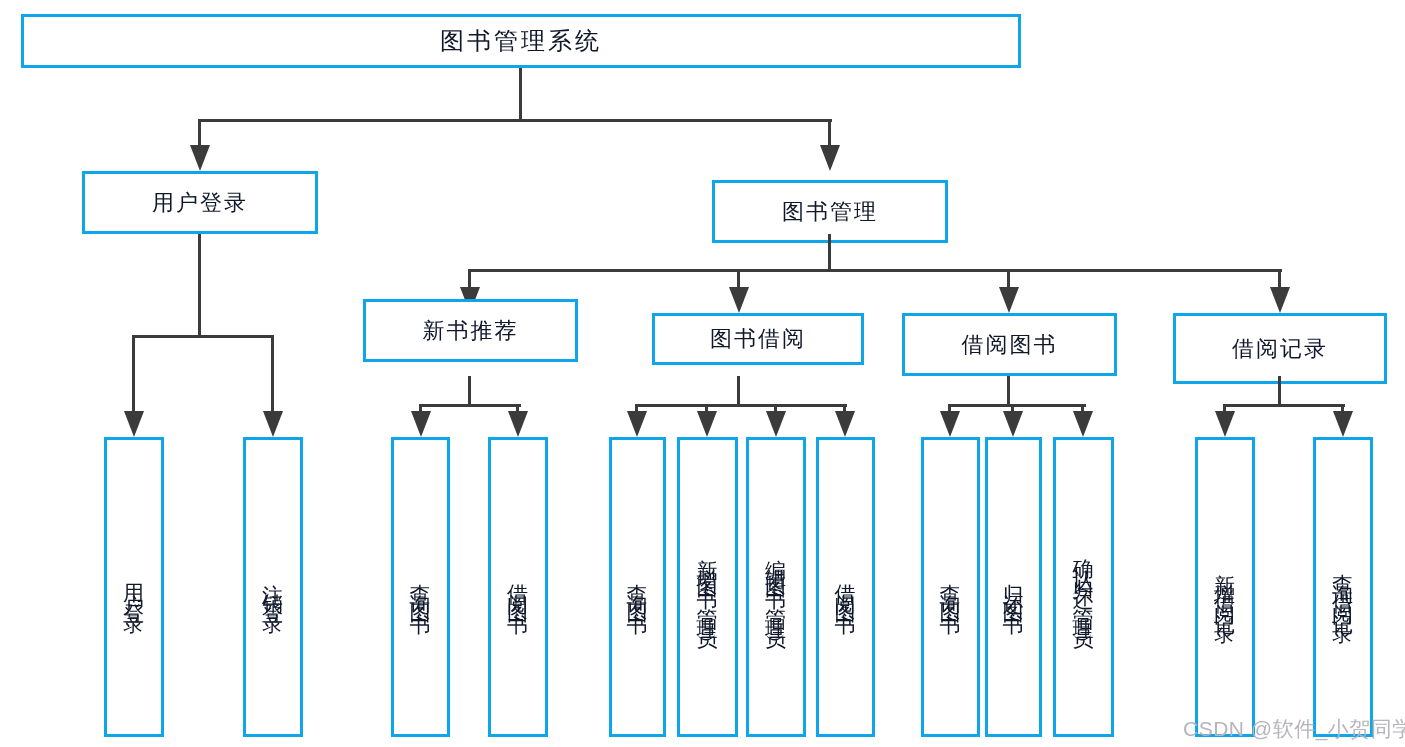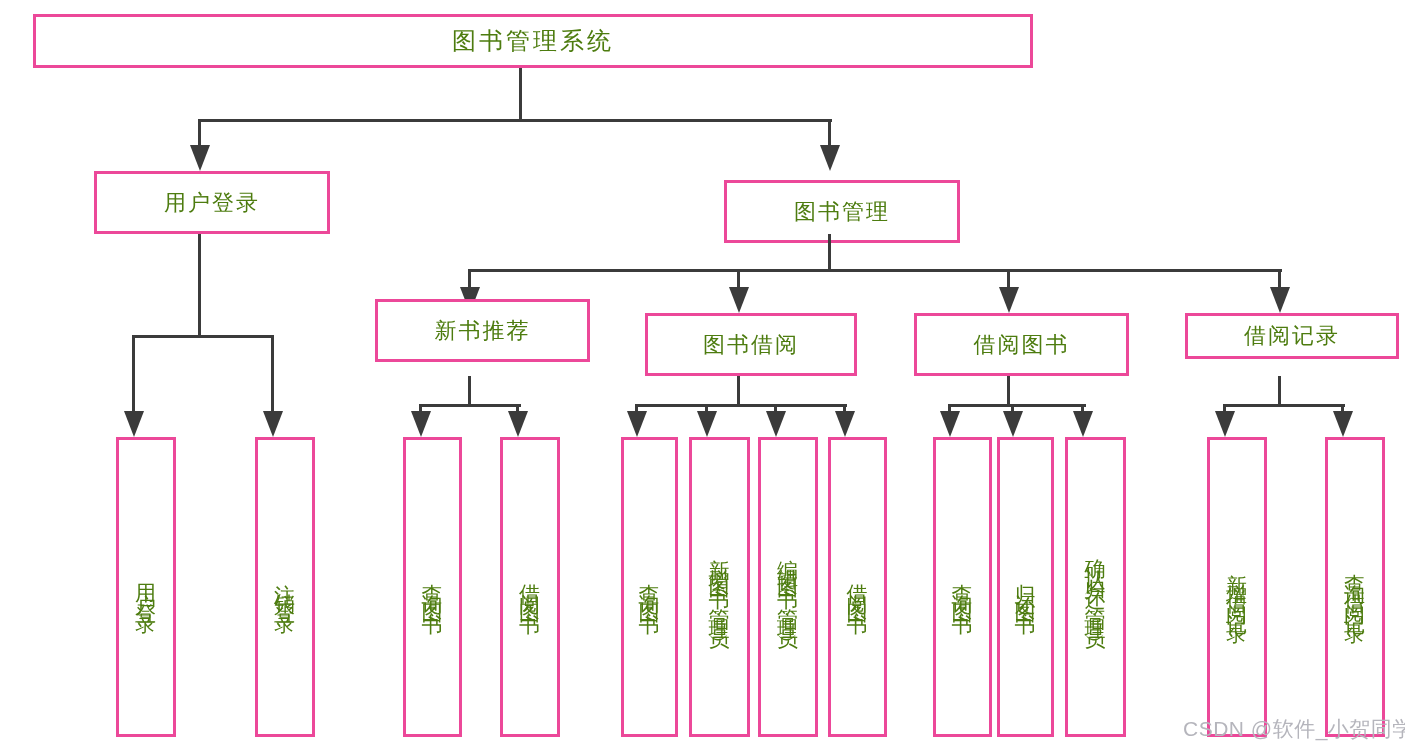--- a/index.html
+++ b/index.html
@@ -12,27 +12,26 @@
     width: 1405px;
     height: 747px;
     background: #ffffff;
     overflow: hidden;
     font-family: "Liberation Sans", "DejaVu Sans", sans-serif;
   }
   
   .box {
     position: absolute;
     box-sizing: border-box;
-    border: 3px solid #ec4899;
+    border: 3px solid #0ea5e9;
     background: #ffffff;
     display: flex;
     align-items: center;
     justify-content: center;
-    color: #4d7c0f;
-    margin-left: 12px;
+    color: #0f172a;
   }
   .hbox {
     font-size: 22px;
     letter-spacing: 2px;
     white-space: nowrap;
   }
   .title-box {
     font-size: 24px;
     letter-spacing: 3px;
   }
@@ -96,23 +95,23 @@
   <div class="vl" style="left:468px; top:269px; height:19px;"></div>
   <div class="ar" style="left:460px; top:287px;"></div>
   <div class="vl" style="left:737px; top:269px; height:19px;"></div>
   <div class="ar" style="left:729px; top:287px;"></div>
   <div class="vl" style="left:1007px; top:269px; height:19px;"></div>
   <div class="ar" style="left:999px; top:287px;"></div>
   <div class="vl" style="left:1278px; top:269px; height:19px;"></div>
   <div class="ar" style="left:1270px; top:287px;"></div>
 
   <div class="box hbox" style="left:363px; top:299px; width:215px; height:63px;">新书推荐</div>
-  <div class="box hbox" style="left:633px; top:313px; width:212px; height:63px;">图书借阅</div>
+  <div class="box hbox" style="left:652px; top:313px; width:212px; height:52px;">图书借阅</div>
   <div class="box hbox" style="left:902px; top:313px; width:215px; height:63px;">借阅图书</div>
-  <div class="box hbox" style="left:1173px; top:313px; width:214px; height:46px;">借阅记录</div>
+  <div class="box hbox" style="left:1173px; top:313px; width:214px; height:71px;">借阅记录</div>
 
   <div class="vl" style="left:468px; top:376px; height:30px;"></div>
   <div class="hl" style="left:419px; top:404px; width:102px;"></div>
   <div class="vl" style="left:419px; top:404px; height:9px;"></div>
   <div class="ar" style="left:411px; top:411px;"></div>
   <div class="vl" style="left:516px; top:404px; height:9px;"></div>
   <div class="ar" style="left:508px; top:411px;"></div>
 
   <div class="vl" style="left:737px; top:376px; height:30px;"></div>
   <div class="hl" style="left:635px; top:404px; width:212px;"></div>

